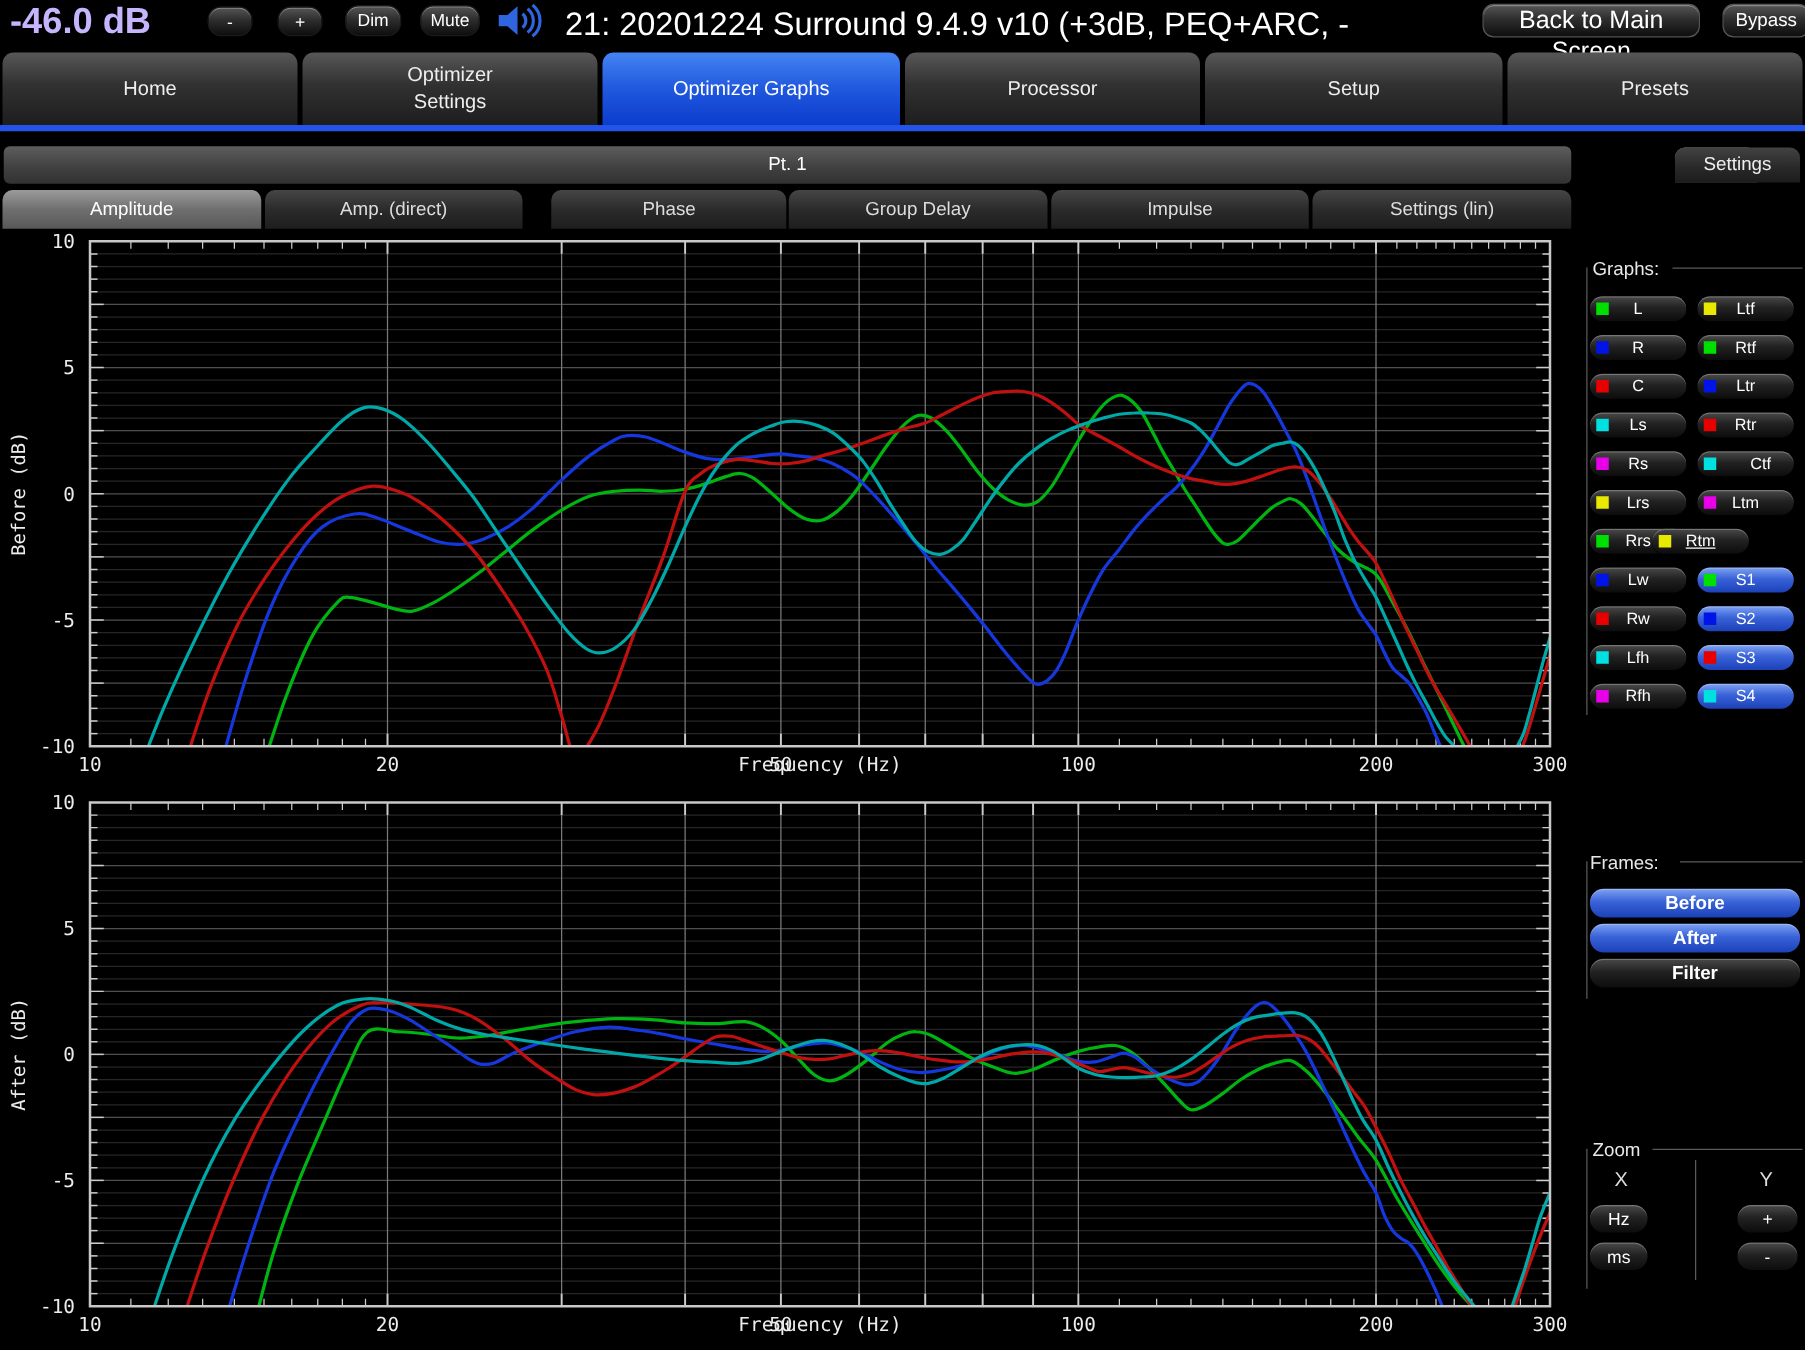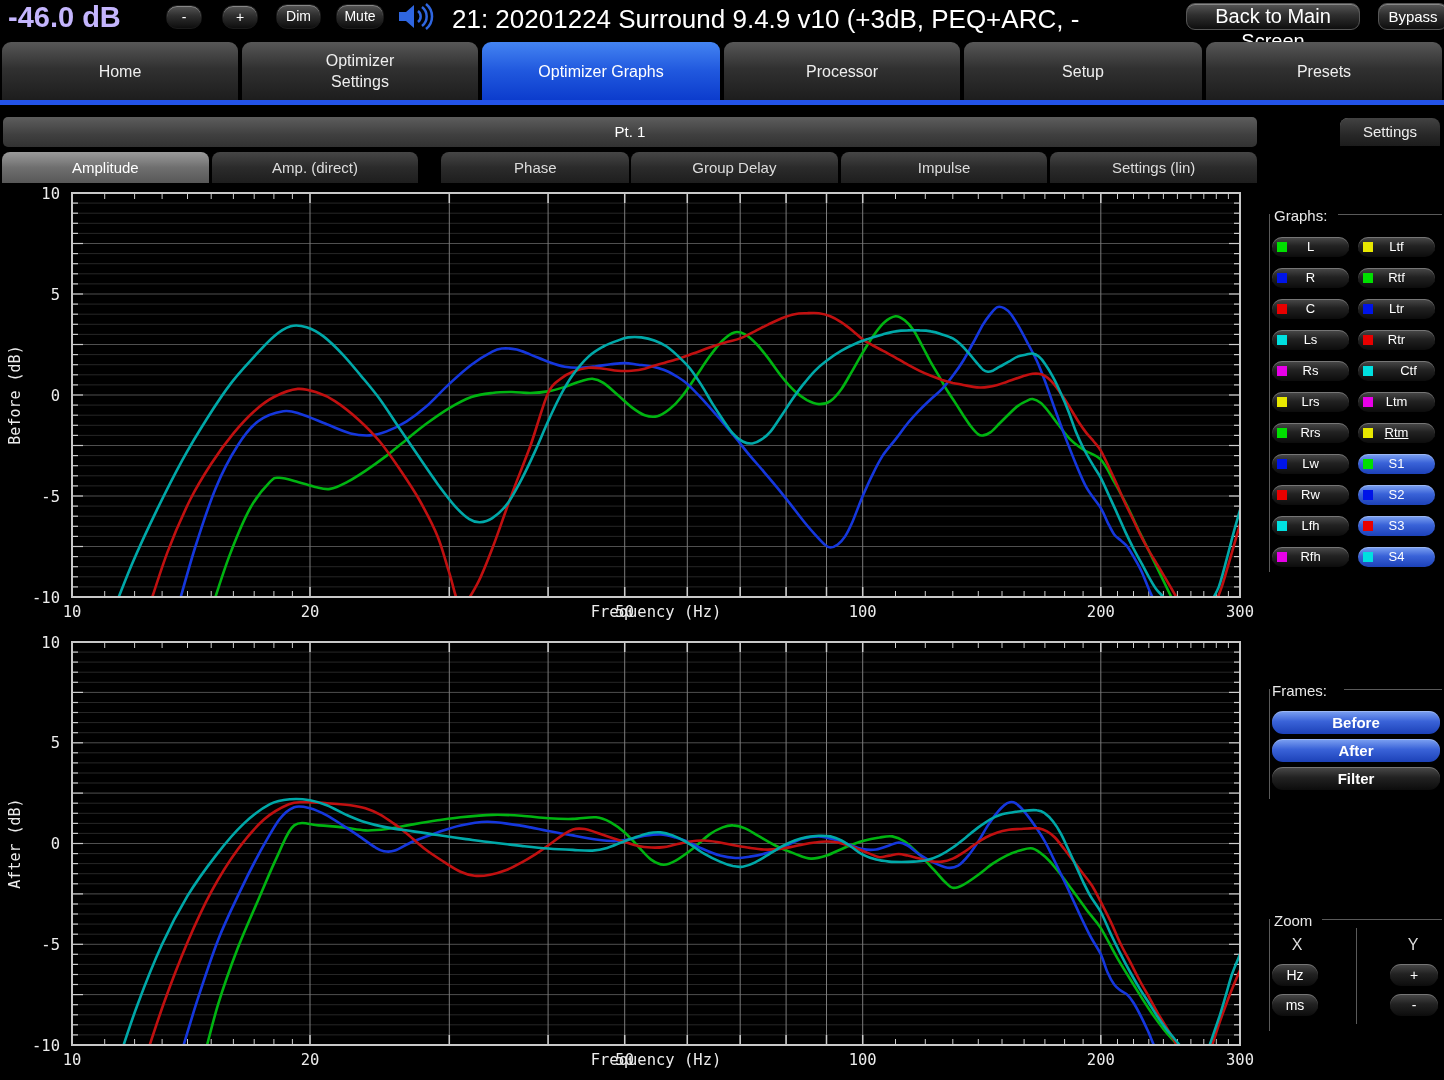--- a/index.html
+++ b/index.html
@@ -573,21 +573,21 @@
     <div class="abs ch-btn" style="left: 1272px; top: 454px;"><div class="ch-sq" style="background: rgb(0, 20, 232);"></div><span>Lw</span></div>
     <div class="abs ch-btn" style="left: 1272px; top: 485px;"><div class="ch-sq" style="background: rgb(232, 0, 0);"></div><span>Rw</span></div>
     <div class="abs ch-btn" style="left: 1272px; top: 516px;"><div class="ch-sq" style="background: rgb(0, 224, 224);"></div><span>Lfh</span></div>
     <div class="abs ch-btn" style="left: 1272px; top: 547px;"><div class="ch-sq" style="background: rgb(232, 0, 232);"></div><span>Rfh</span></div>
     <div class="abs ch-btn" style="left: 1358px; top: 237px;"><div class="ch-sq" style="background: rgb(232, 232, 0);"></div><span>Ltf</span></div>
     <div class="abs ch-btn" style="left: 1358px; top: 268px;"><div class="ch-sq" style="background: rgb(0, 224, 0);"></div><span>Rtf</span></div>
     <div class="abs ch-btn" style="left: 1358px; top: 299px;"><div class="ch-sq" style="background: rgb(0, 20, 232);"></div><span>Ltr</span></div>
     <div class="abs ch-btn" style="left: 1358px; top: 330px;"><div class="ch-sq" style="background: rgb(232, 0, 0);"></div><span>Rtr</span></div>
     <div class="abs ch-btn" style="left: 1358px; top: 361px; padding-left: 24px;"><div class="ch-sq" style="background: rgb(0, 224, 224);"></div><span>Ctf</span></div>
     <div class="abs ch-btn" style="left: 1358px; top: 392px;"><div class="ch-sq" style="background: rgb(232, 0, 232);"></div><span>Ltm</span></div>
-    <div class="abs ch-btn" style="left: 1358px; top: 423px; text-decoration: underline;"><div class="ch-sq" style="background: rgb(232, 232, 0);"></div><span>Rtm</span></div>
+    <div class="abs ch-btn" style="left: 1322px; top: 423px; text-decoration: underline;"><div class="ch-sq" style="background: rgb(232, 232, 0);"></div><span>Rtm</span></div>
     <div class="abs ch-btn active" style="left: 1358px; top: 454px;"><div class="ch-sq" style="background: rgb(0, 224, 0);"></div><span>S1</span></div>
     <div class="abs ch-btn active" style="left: 1358px; top: 485px;"><div class="ch-sq" style="background: rgb(0, 20, 232);"></div><span>S2</span></div>
     <div class="abs ch-btn active" style="left: 1358px; top: 516px;"><div class="ch-sq" style="background: rgb(232, 0, 0);"></div><span>S3</span></div>
     <div class="abs ch-btn active" style="left: 1358px; top: 547px;"><div class="ch-sq" style="background: rgb(0, 224, 224);"></div><span>S4</span></div>
   </div>
 
 <div class="abs fs-label" style="left:1272px;top:682px;">Frames:</div>
 <div class="abs fs-line" style="left:1344px;top:689px;width:98px;height:1px;"></div>
 <div class="abs fs-line" style="left:1269px;top:689px;width:1px;height:110px;"></div>
 <div id="frame-buttons">

